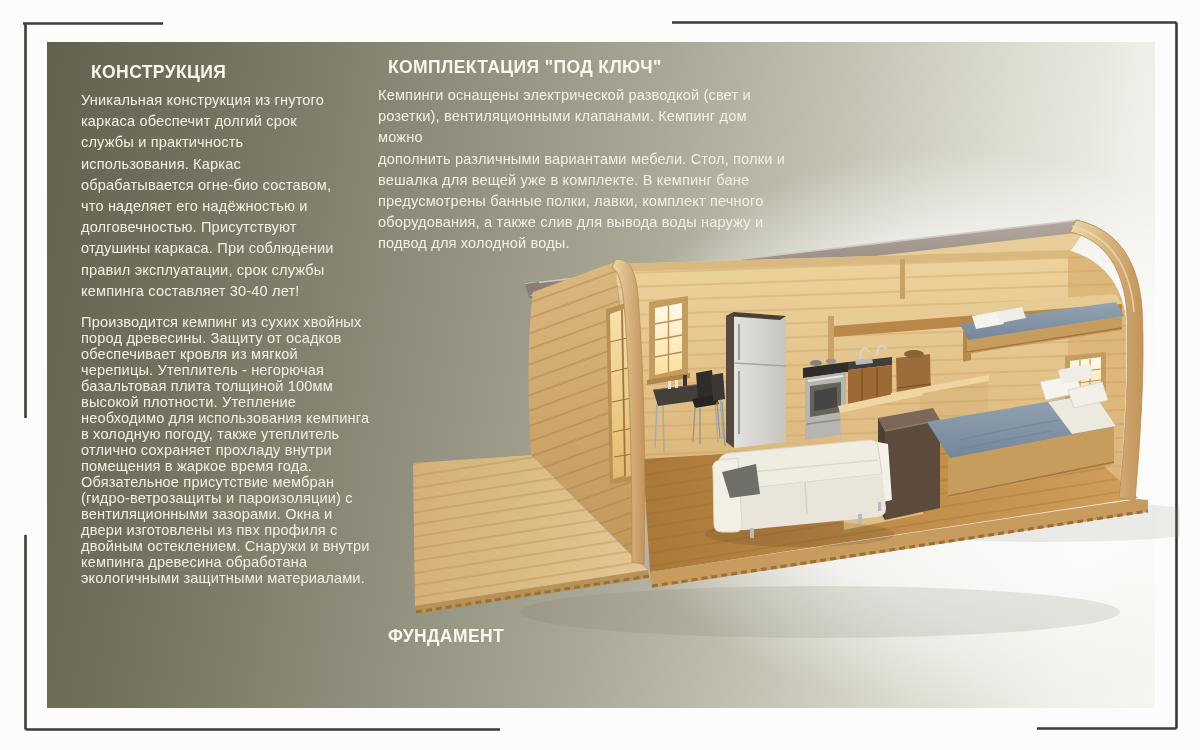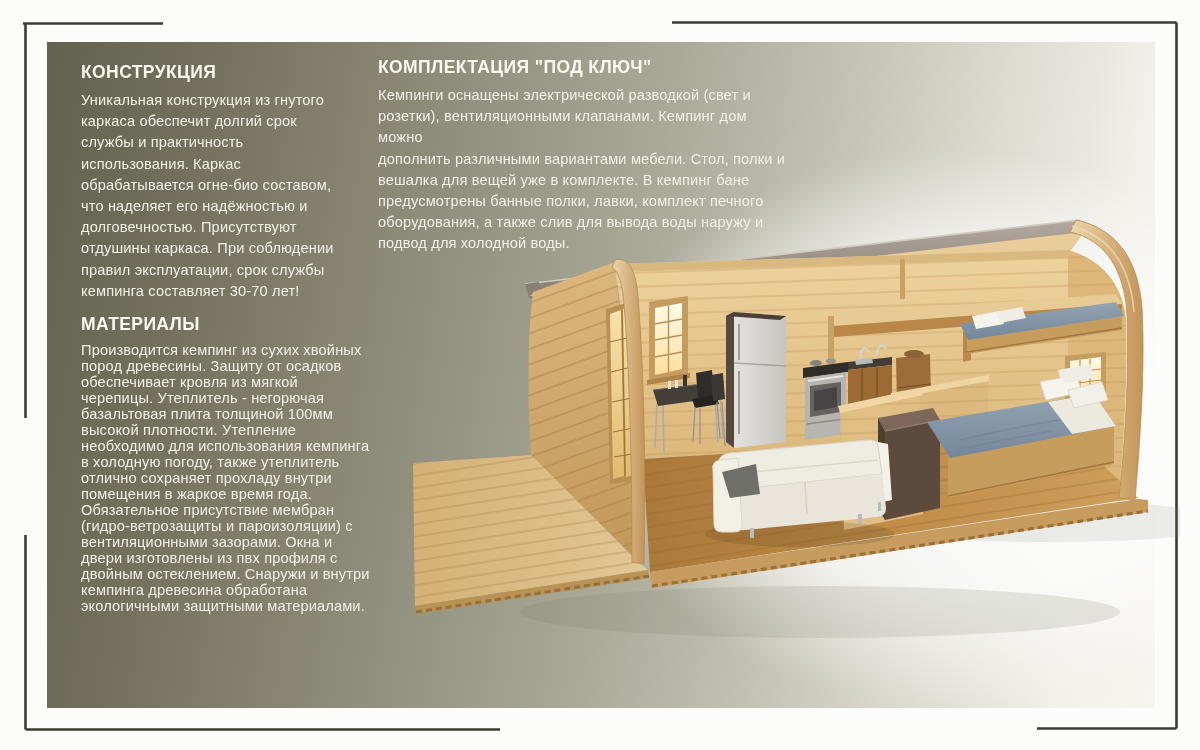--- a/index.html
+++ b/index.html
@@ -4,21 +4,21 @@
 <style>
   html,body{margin:0;padding:0;background:#ffffff;}
   #stage{position:relative;width:1200px;height:750px;background:#fcfcfa;overflow:hidden;
          font-family:"Liberation Sans", sans-serif;}
   #frame-svg{position:absolute;left:0;top:0;pointer-events:none;}
   #panel{position:absolute;left:47px;top:42px;width:1108px;height:666px;
     background:
       radial-gradient(520px 400px at 82% 58%, rgba(255,255,255,0.95) 0%, rgba(255,255,255,0.72) 42%, rgba(255,255,255,0) 70%),
       linear-gradient(99deg,#63624e 0%,#716f5b 12%,#827f6c 24%,#959382 38%,#aaa897 52%,#c3c1b2 66%,#dddcd1 80%,#f1f0ea 92%,#f6f5f0 100%);}
   .sec{position:absolute;color:#f3f1e6;}
-  .sec h2{margin:0 0 7px 0;font-size:17.5px;font-weight:700;letter-spacing:.4px;color:#faf8ef;}
+  .sec h2{margin:0 0 7px 10px;font-size:17.5px;font-weight:700;letter-spacing:.4px;color:#faf8ef;}
   .sec .body{font-size:14.6px;line-height:21.2px;letter-spacing:.15px;white-space:pre-line;}
   #sec-construction{left:81px;top:62px;width:292px;}
   #sec-materials{left:81px;top:314px;width:300px;}
   #sec-materials .body{line-height:16px;}
   #sec-equipment{left:378px;top:57px;width:410px;}
   #sec-foundation{left:378px;top:626px;width:530px;}
   #house-svg{position:absolute;left:400px;top:212px;}
 </style>
 </head>
 <body>
@@ -43,25 +43,24 @@
     <h2>КОНСТРУКЦИЯ</h2>
     <div class="body">Уникальная конструкция из гнутого
 каркаса обеспечит долгий срок
 службы и практичность
 использования. Каркас
 обрабатывается огне-био составом,
 что наделяет его надёжностью и
 долговечностью. Присутствуют
 отдушины каркаса. При соблюдении
 правил эксплуатации, срок службы
-кемпинга составляет 30-70 лет!</div>
+кемпинга составляет 30-40 лет!</div>
   </div>
 
   <div class="sec" id="sec-materials">
-    <h2>МАТЕРИАЛЫ</h2>
     <div class="body">Производится кемпинг из сухих хвойных
 пород древесины. Защиту от осадков
 обеспечивает кровля из мягкой
 черепицы.  Утеплитель - негорючая
 базальтовая плита толщиной 100мм
 высокой плотности. Утепление
 необходимо для использования кемпинга
 в холодную погоду, также утеплитель
 отлично сохраняет прохладу внутри
 помещения в жаркое время года.
@@ -79,20 +78,21 @@
     <div class="body">Кемпинги оснащены электрической разводкой (свет и
 розетки), вентиляционными клапанами. Кемпинг дом можно
 дополнить различными вариантами мебели. Стол, полки и
 вешалка для вещей уже в комплекте. В кемпинг бане
 предусмотрены банные полки, лавки, комплект печного
 оборудования, а также слив для вывода воды наружу и
 подвод для холодной воды.</div>
   </div>
 
   <div class="sec" id="sec-foundation">
+    <h2>ФУНДАМЕНТ</h2>
   </div>
 
   <svg id="house-svg" width="780" height="450" viewBox="0 0 780 450">
     <defs>
       <linearGradient id="gWallExt" x1="0" y1="0" x2="0" y2="1">
         <stop offset="0" stop-color="#dcb87e"></stop>
           <stop offset="1" stop-color="#c2965a"></stop>
       </linearGradient>
       <linearGradient id="gWallInt" x1="0" y1="0" x2="0" y2="1">
         <stop offset="0" stop-color="#eed39e"></stop>

